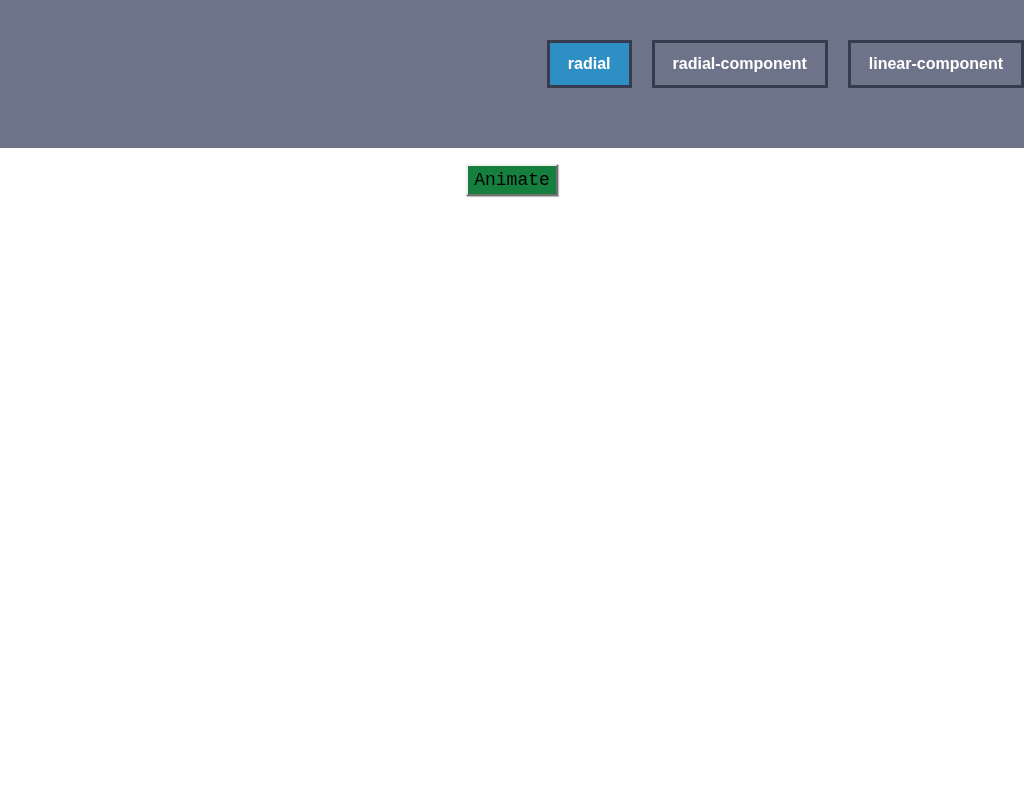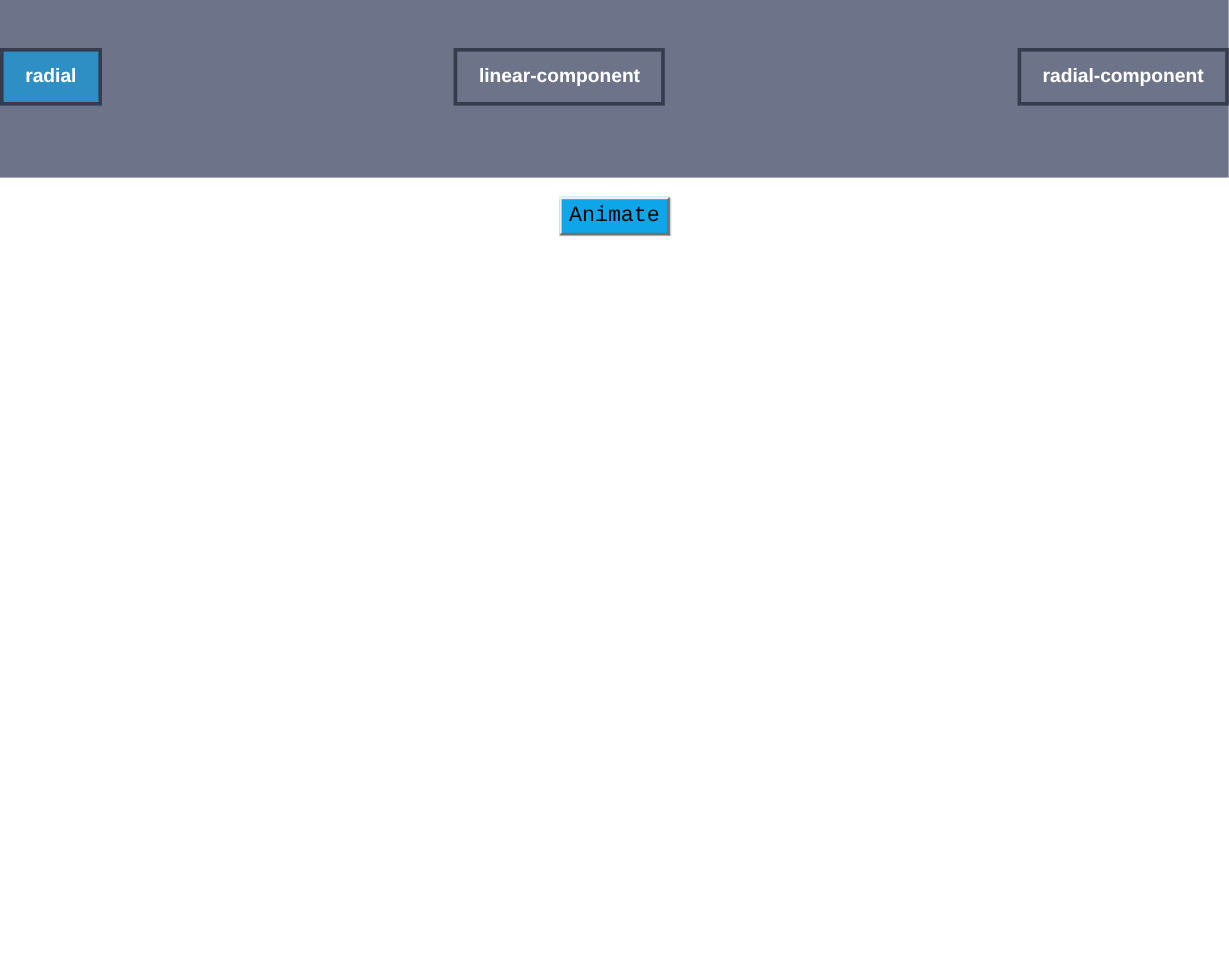--- a/index.html
+++ b/index.html
@@ -11,21 +11,21 @@
       font-family: Arial, Helvetica, sans-serif;
       width: 1024px;
       height: 800px;
       background: #ffffff;
     }
     .header {
       background: #6d7388;
       width: 100%;
       padding: 40px 0 60px 0;
       display: flex;
-      justify-content: space-between;
+      justify-content: flex-end;
       gap: 20px;
     }
     .tab {
       background: #6d7388;
       border: 3px solid #363b4d;
       color: #ffffff;
       font-weight: bold;
       font-size: 16px;
       padding: 12px 18px;
       cursor: pointer;
@@ -36,36 +36,36 @@
     }
     .content {
       padding-top: 16px;
       display: flex;
       justify-content: center;
       gap: 8px;
     }
     .action-btn {
       font-family: "Courier New", Courier, monospace;
       font-size: 18px;
-      background: #0ea5e9;
+      background: #15803d;
       border: 2px solid #000000;
       border-top-color: #f0f0f0;
       border-left-color: #f0f0f0;
       border-right-color: #707070;
       border-bottom-color: #707070;
       padding: 4px 6px;
       cursor: pointer;
       box-shadow: 1px 1px 1px rgba(0,0,0,0.25);
       text-align: right;
     }
   </style>
 </head>
 <body>
 
 <div class="header">
   <button class="tab active">radial</button>
+  <button class="tab">radial-component</button>
   <button class="tab">linear-component</button>
-  <button class="tab">radial-component</button>
 </div>
 
 <div class="content">
   <button class="action-btn">Animate</button>
 </div>
 
 </body></html>

